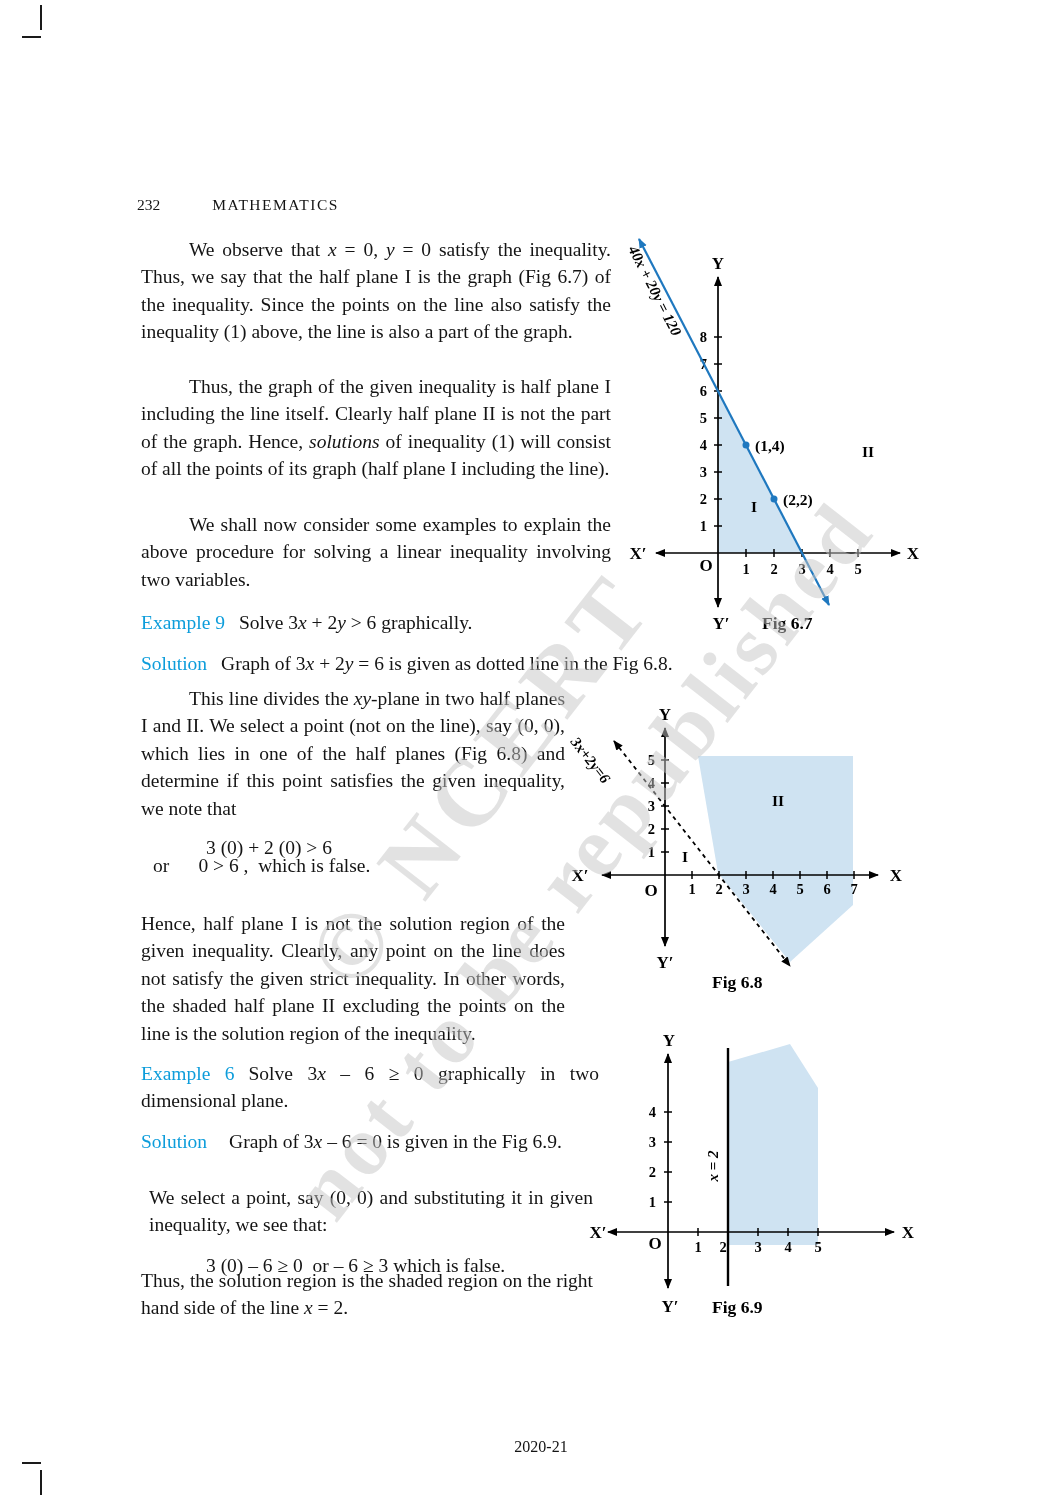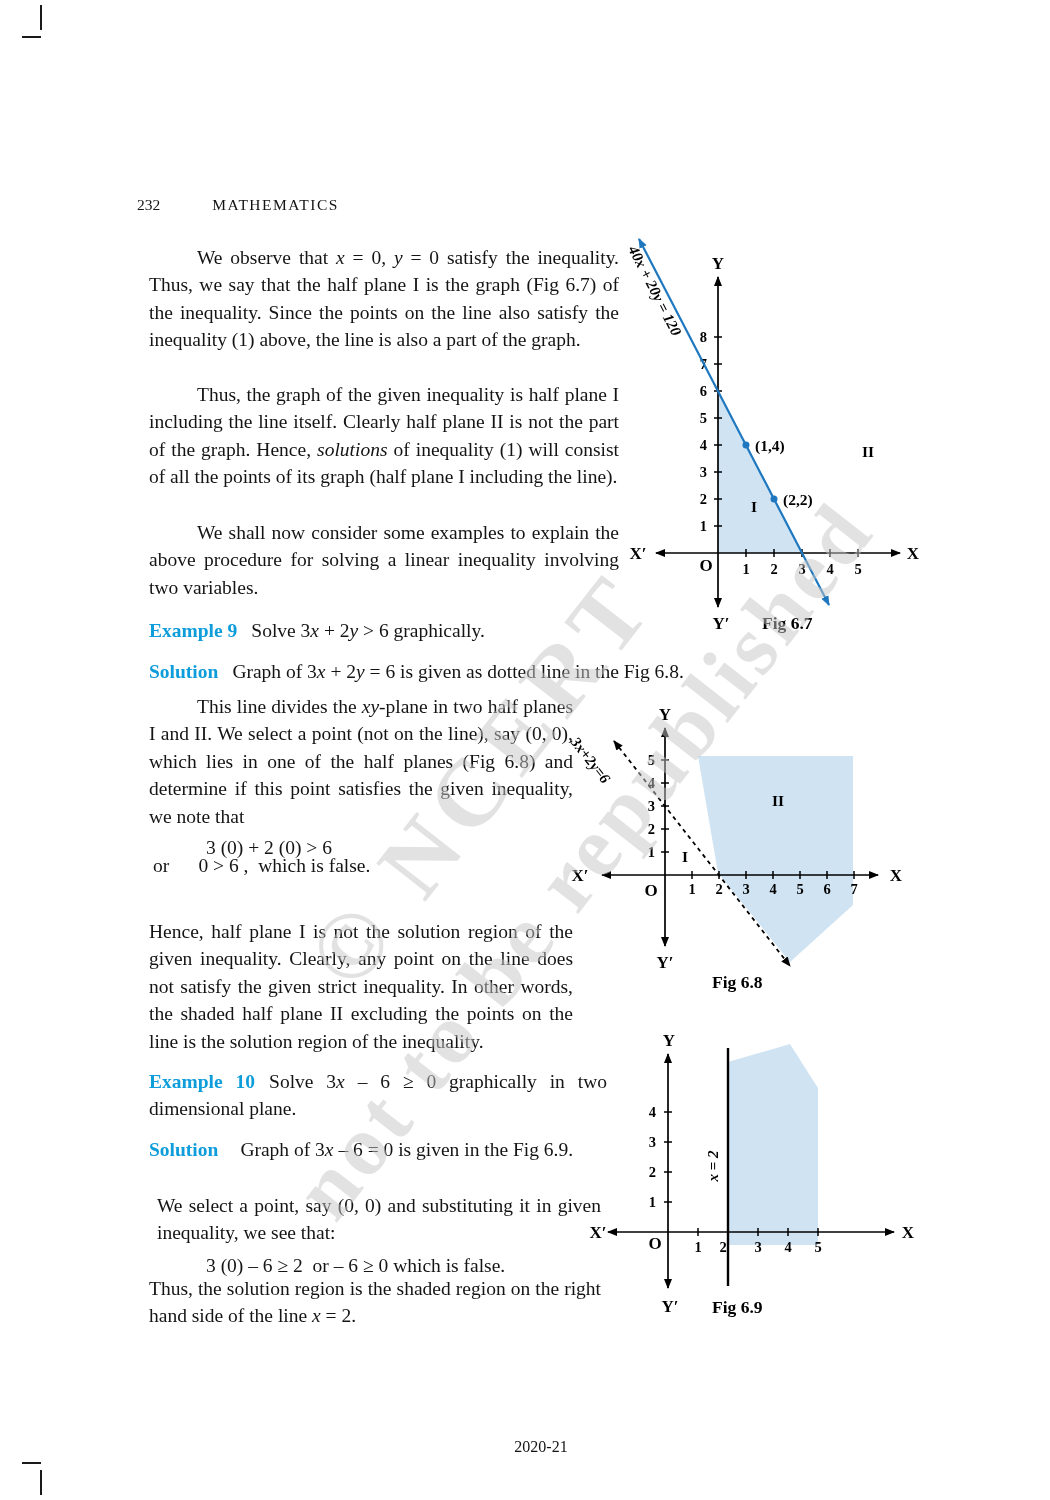--- a/index.html
+++ b/index.html
@@ -1,24 +1,24 @@
 <!DOCTYPE html>
 <html><head>
 <meta charset="utf-8">
 <style>
   html,body{margin:0;padding:0;}
   body{width:1050px;height:1500px;position:relative;background:#ffffff;
        font-family:"Liberation Serif",serif;color:#141414;overflow:hidden;}
   .crop{position:absolute;background:#1a1a1a;}
   .pagehead{position:absolute;top:196px;left:137px;font-size:15.5px;}
   .pagehead .ptitle{margin-left:48px;letter-spacing:1.5px;}
-  .para{position:absolute;font-size:19.5px;line-height:27.4px;text-align:justify;margin:12px;}
+  .para{position:absolute;font-size:19.5px;line-height:27.4px;text-align:justify;margin:4px;}
   .noj{text-align:left;}
   .indent{text-indent:48px;}
-  .hlabel{color:var(--accent);font-weight:bold;margin-right:14px;}
+  .hlabel{color:var(--accent);font-weight:normal;margin-right:14px;}
   .hlabel.wide{margin-right:22px;}
   .eq{position:absolute;font-size:19.5px;line-height:27.4px;white-space:pre;margin:16px;}
   .footer{position:absolute;top:1438px;left:0;width:1050px;text-align:center;font-size:16px;margin:0;padding-left:16px;}
   .fig{position:absolute;}
   .fig text{font-family:"Liberation Serif",serif;font-weight:bold;fill:#000;}
   .tick-label{font-size:14.5px;}
   .fig-label{font-size:15.5px;}
   .axis-label{font-size:17px;}
   .caption{font-size:17.5px;}
   .line-label{font-size:15px;font-style:italic;}
@@ -59,29 +59,29 @@
 <p class="para noj" style="top:646px;left:137px;width:660px;">
   <span class="hlabel">Solution</span><span>Graph of 3<i>x</i> + 2<i>y</i> = 6 is given as dotted line in the Fig 6.8.</span>
 </p>
 
 <p class="para indent" style="top:681px;left:137px;width:424px;">This line divides the <i>xy</i>-plane in two half planes I and II. We select a point (not on the line), say (0, 0), which lies in one of the half planes (Fig 6.8) and determine if this point satisfies the given inequality, we note that</p>
 <p class="eq" style="top:818px;left:190px;">3 (0) + 2 (0) &gt; 6</p>
 <p class="eq" style="top:836px;left:137px;">or      0 &gt; 6 ,  which is false.</p>
 <p class="para" style="top:906px;left:137px;width:424px;">Hence, half plane I is not the solution region of the given inequality. Clearly, any point on the line does not satisfy the given strict inequality. In other words, the shaded half plane II excluding the points on the line is the solution region of the inequality.</p>
 
 <p class="para" style="top:1056px;left:137px;width:458px;">
-  <span class="hlabel">Example 10</span><span>Solve 3<i>x</i> – 6 ≥ 0 graphically in two dimensional plane.</span>
+  <span class="hlabel">Example 6</span><span>Solve 3<i>x</i> – 6 ≥ 0 graphically in two dimensional plane.</span>
 </p>
 
 <p class="para" style="top:1124px;left:137px;width:448px;">
   <span class="hlabel wide">Solution</span><span>Graph of 3<i>x</i> – 6 = 0 is given in the Fig 6.9.</span>
 </p>
 
 <p class="para" style="top:1180px;left:145px;width:444px;">We select a point, say (0, 0) and substituting it in given inequality, we see that:</p>
-<p class="eq" style="top:1236px;left:190px;">3 (0) – 6 ≥ 2  or – 6 ≥ 0 which is false.</p>
+<p class="eq" style="top:1236px;left:190px;">3 (0) – 6 ≥ 0  or – 6 ≥ 3 which is false.</p>
 <p class="para" style="top:1263px;left:137px;width:452px;">Thus, the solution region is the shaded region on the right hand side of the line <i>x</i> = 2.</p>
 
 <svg class="fig" style="left:608px;top:225px;" width="340" height="415">
   <defs>
     <marker id="a67" markerUnits="userSpaceOnUse" markerWidth="12" markerHeight="10" refX="9" refY="4" orient="auto-start-reverse">
       <path d="M0,0 L10,4 L0,8 Z" fill="#000"></path>
     </marker>
     <marker id="b67" markerUnits="userSpaceOnUse" markerWidth="12" markerHeight="10" refX="9" refY="4" orient="auto-start-reverse">
       <path d="M0,0 L10,4 L0,8 Z" style="fill:var(--line-blue)"></path>
     </marker>

